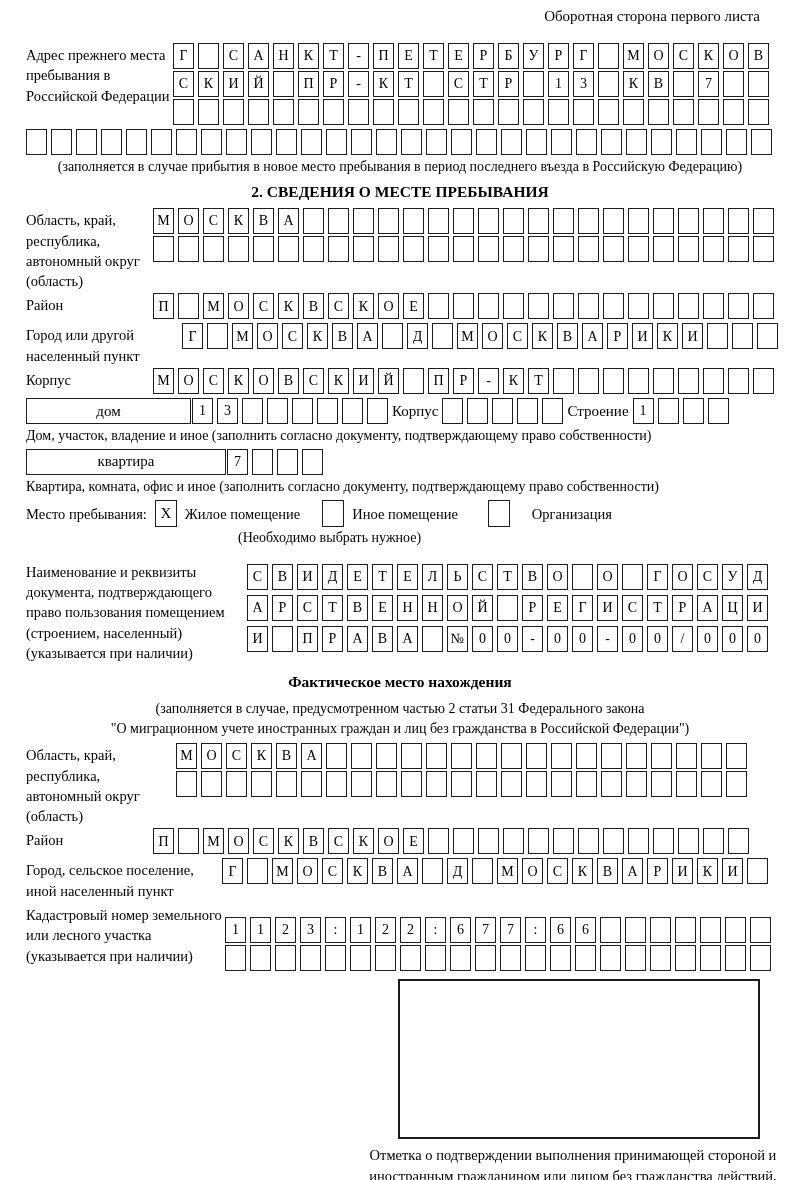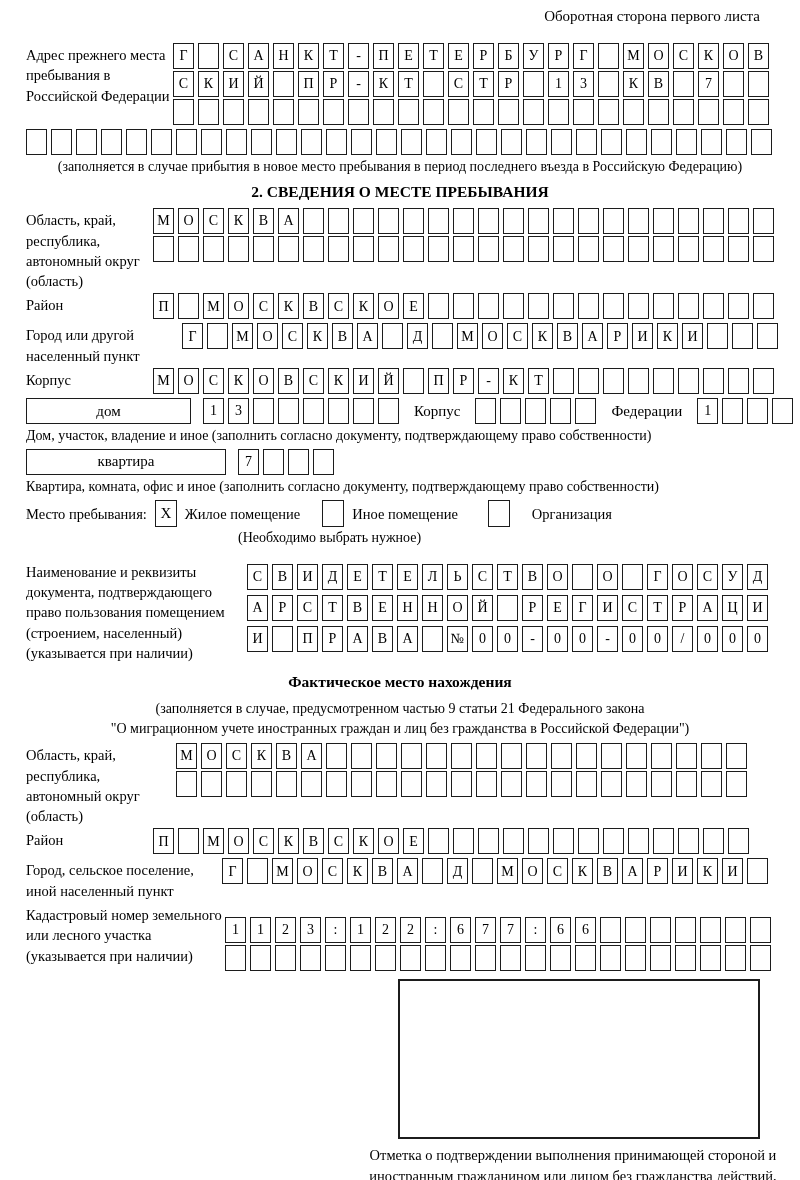--- a/index.html
+++ b/index.html
@@ -15,21 +15,21 @@
   .label-col{flex:none;padding-top:2px;}
   .rows-col{flex:none;}
   .cell-row{display:flex;gap:4px;margin-bottom:2px;}
   .cell{
     flex:none;width:21px;height:26px;box-sizing:border-box;
     border:1.6px solid #1c1c1c;display:flex;align-items:center;justify-content:center;
     font-size:14px;background:#fff;
   }
   .note{font-size:14px;text-align:center;margin:1px 0 3px 0;}
   .section-title{font-weight:bold;text-align:center;font-size:15.5px;margin:4px 0 6px 0;}
-  .house-row{display:flex;align-items:center;gap:12px;margin-bottom:2px;}
+  .house-row{display:flex;align-items:center;gap:1px;margin-bottom:2px;}
   .wide-box{
     flex:none;height:26px;box-sizing:border-box;border:1.6px solid #1c1c1c;
     display:flex;align-items:center;justify-content:center;font-size:15px;background:#fff;
   }
   .inline-label{flex:none;padding:0 3px;font-size:15px;}
   .stay-row{display:flex;align-items:center;gap:8px;margin:4px 0 0 0;}
   .checkbox{
     flex:none;width:22px;height:27px;box-sizing:border-box;border:1.6px solid #1c1c1c;
     display:flex;align-items:center;justify-content:center;font-size:15px;background:#fff;
   }
@@ -333,21 +333,21 @@
         <span class="cell"></span>
       </span>
     <span class="inline-label">Корпус</span>
     <span class="cell-row" style="margin-bottom:0">
         <span class="cell"></span>
         <span class="cell"></span>
         <span class="cell"></span>
         <span class="cell"></span>
         <span class="cell"></span>
       </span>
-    <span class="inline-label">Федерации</span>
+    <span class="inline-label">Строение</span>
     <span class="cell-row" style="margin-bottom:0">
         <span class="cell">1</span>
         <span class="cell"></span>
         <span class="cell"></span>
         <span class="cell"></span>
       </span>
   </div>
   <div class="note" style="text-align:left">Дом, участок, владение и иное (заполнить согласно документу, подтверждающему право собственности)</div>
 
   <div class="house-row">
@@ -441,21 +441,21 @@
           <span class="cell">0</span>
           <span class="cell">/</span>
           <span class="cell">0</span>
           <span class="cell">0</span>
           <span class="cell">0</span>
         </div>
     </div>
   </div>
 
   <div class="section-title" style="margin-top:8px">Фактическое место нахождения</div>
-  <div class="center-note">(заполняется в случае, предусмотренном частью 9 статьи 21 Федерального закона</div>
+  <div class="center-note">(заполняется в случае, предусмотренном частью 2 статьи 31 Федерального закона</div>
   <div class="center-note" style="margin-bottom:5px">"О миграционном учете иностранных граждан и лиц без гражданства в Российской Федерации")</div>
 
   <div class="field-block">
     <div class="label-col" style="width:150px">Область, край, республика, автономный округ (область)</div>
     <div class="rows-col">
       <div class="cell-row">
           <span class="cell">М</span>
           <span class="cell">О</span>
           <span class="cell">С</span>
           <span class="cell">К</span>

